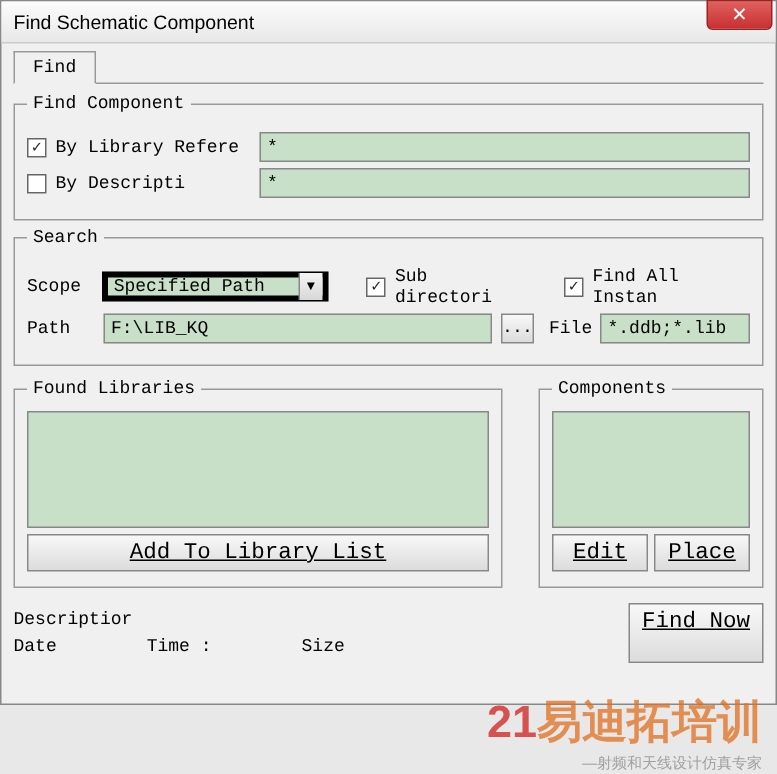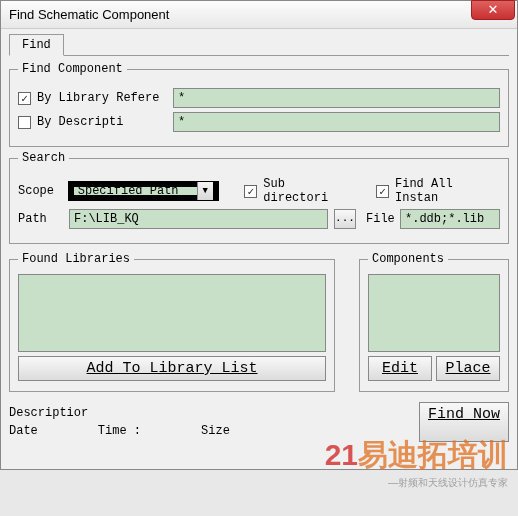--- a/index.html
+++ b/index.html
@@ -93,21 +93,21 @@
     border: 1px solid #888;
     padding: 2px 4px;
     font-family: "Courier New", monospace;
     font-size: 12px;
     height: 20px;
   }
   .select {
     display: flex;
     align-items: center;
     background: #c8e0c8;
-    border: 6px solid #000000;
+    border: 4px solid #000000;
     height: 20px;
     width: 155px;
   }
   .select .seltext { flex: 1; padding: 0 4px; }
   .select .selbtn {
     width: 16px; height: 18px;
     background: linear-gradient(to bottom,#f4f4f4,#d8d8d8);
     border-left: 1px solid #888;
     display: flex; align-items: center; justify-content: center;
     font-size: 9px;
@@ -142,21 +142,21 @@
   .btn-wide { width: 100%; margin-top: 4px; }
   .btn-pair { display: flex; gap: 4px; margin-top: 4px; }
   .btn-pair .btn { flex:1; }
   .bottom-area { display: flex; margin-top: 6px; gap: 10px; }
   .bottom-left { flex:1; }
   .bottom-right { width: 90px; display:flex; flex-direction:row; gap:24px; }
   .underline { text-decoration: underline; }
   .watermark {
     position: absolute;
     right: 10px;
-    bottom: 26px;
+    bottom: 0;
     font-family: sans-serif;
     text-align: right;
     opacity: 0.75;
     pointer-events: none;
   }
   .wm-big { font-size: 30px; font-weight: bold; }
   .wm-red { color: #d02020; }
   .wm-orange { color: #e07020; }
   .wm-sub { font-size: 10px; color: #888; }
 </style>

